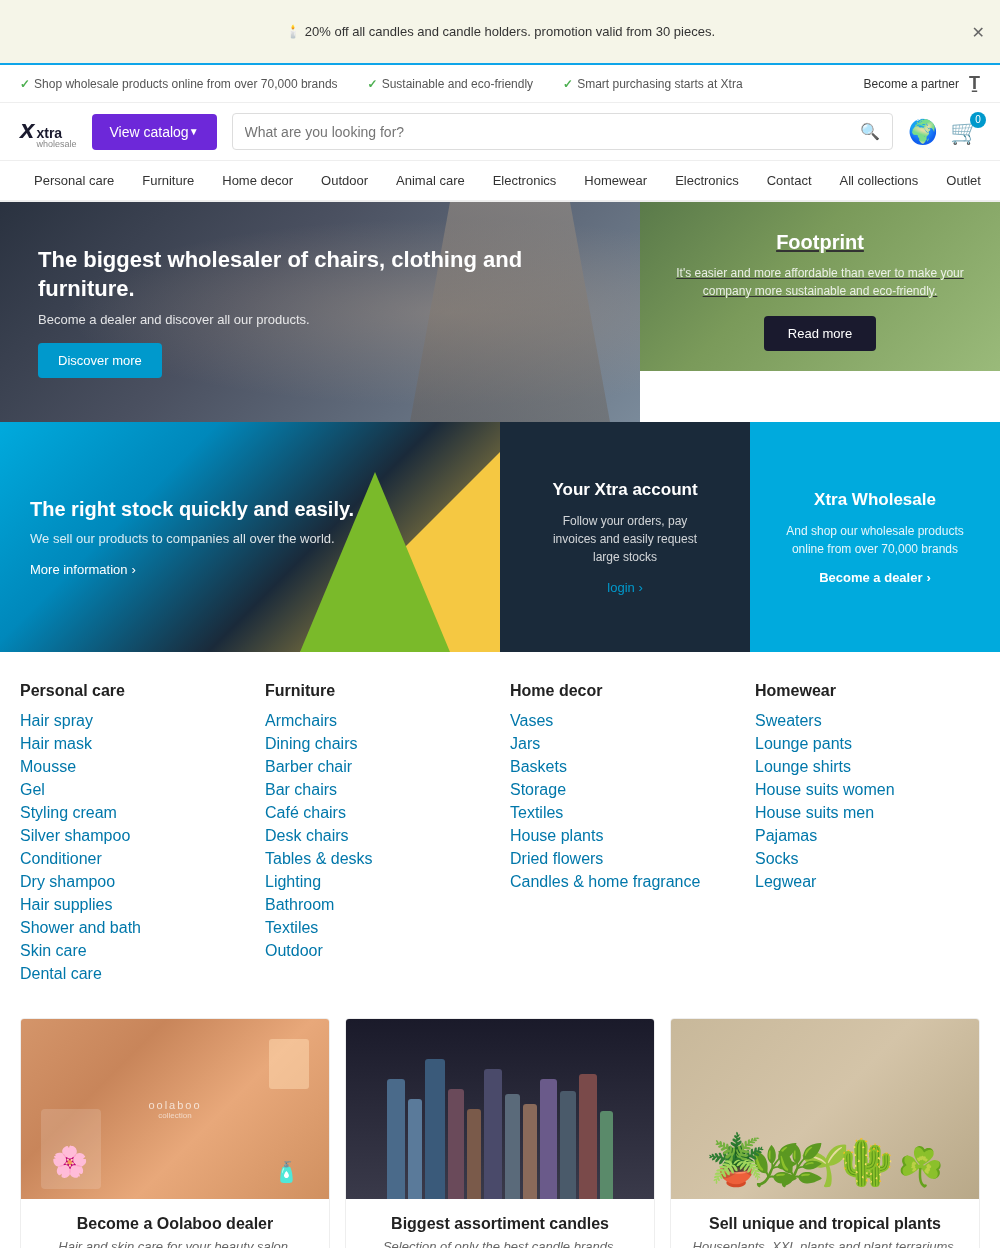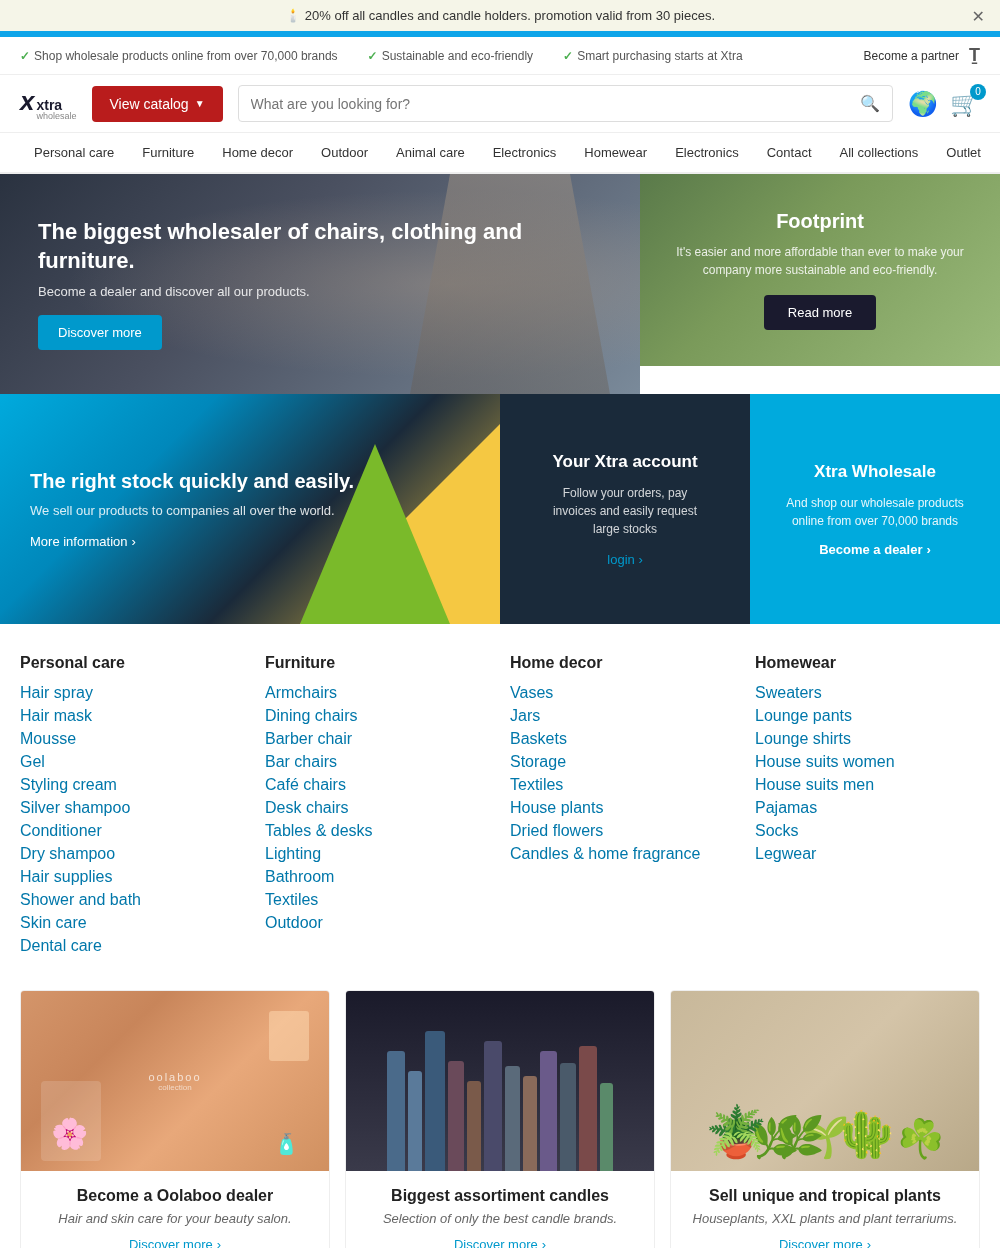--- a/index.html
+++ b/index.html
@@ -2,24 +2,24 @@
 <html><head>
   <meta charset="utf-8">
   <style>
     * { margin: 0; padding: 0; box-sizing: border-box; }
     body { font-family: Arial, sans-serif; font-size: 14px; color: #333; background: #fff; width: 1000px; }
 
     
     .top-banner {
       background: #f5f5e8;
       text-align: center;
-      padding: 8px 40px;
-      font-size: 13px;
-      position: relative;
-      border-bottom: 6px solid #0ea5e9;
+      padding: 24px 40px;
+      font-size: 13px;
+      position: relative;
+      border-bottom: 2px solid #0ea5e9;
     }
     .top-banner .close-icon {
       position: absolute;
       right: 15px;
       top: 50%;
       transform: translateY(-50%);
       cursor: pointer;
       font-size: 16px;
       color: #666;
     }
@@ -67,30 +67,29 @@
       border-bottom: 1px solid #eee;
       gap: 15px;
     }
     .logo {
       display: flex;
       align-items: center;
       gap: 4px;
       text-decoration: none;
     }
     .catalog-btn {
-      background: #b91c1c;
+      background: #6d28d9;
       color: white;
       border: none;
       padding: 10px 18px;
       border-radius: 4px;
       cursor: pointer;
       font-size: 14px;
       display: flex;
       align-items: center;
-      gap: 6px;
       white-space: nowrap;
     }
     .catalog-btn .chevron { font-size: 10px; }
     .search-bar {
       flex: 1;
       display: flex;
       align-items: center;
       border: 1px solid #ddd;
       border-radius: 4px;
       padding: 8px 12px;
@@ -186,28 +185,29 @@
       background: #0099cc;
       color: white;
       border: none;
       padding: 10px 20px;
       border-radius: 4px;
       cursor: pointer;
       font-size: 13px;
     }
     .hero-side {
       position: relative;
-      height: 192px;
+      height: 169px;
       background: linear-gradient(135deg, #5a7a4a 0%, #7a9a5a 40%, #9aba7a 100%);
       overflow: hidden;
       display: flex;
       align-items: center;
-      justify-content: center;
+      justify-content: flex-end;
       flex-direction: column;
       padding: 20px;
+      text-decoration: underline;
     }
     .hero-side-content {
       text-align: center;
       z-index: 2;
       position: relative;
     }
     .hero-side-content h2 {
       color: white;
       font-size: 20px;
       font-weight: bold;

